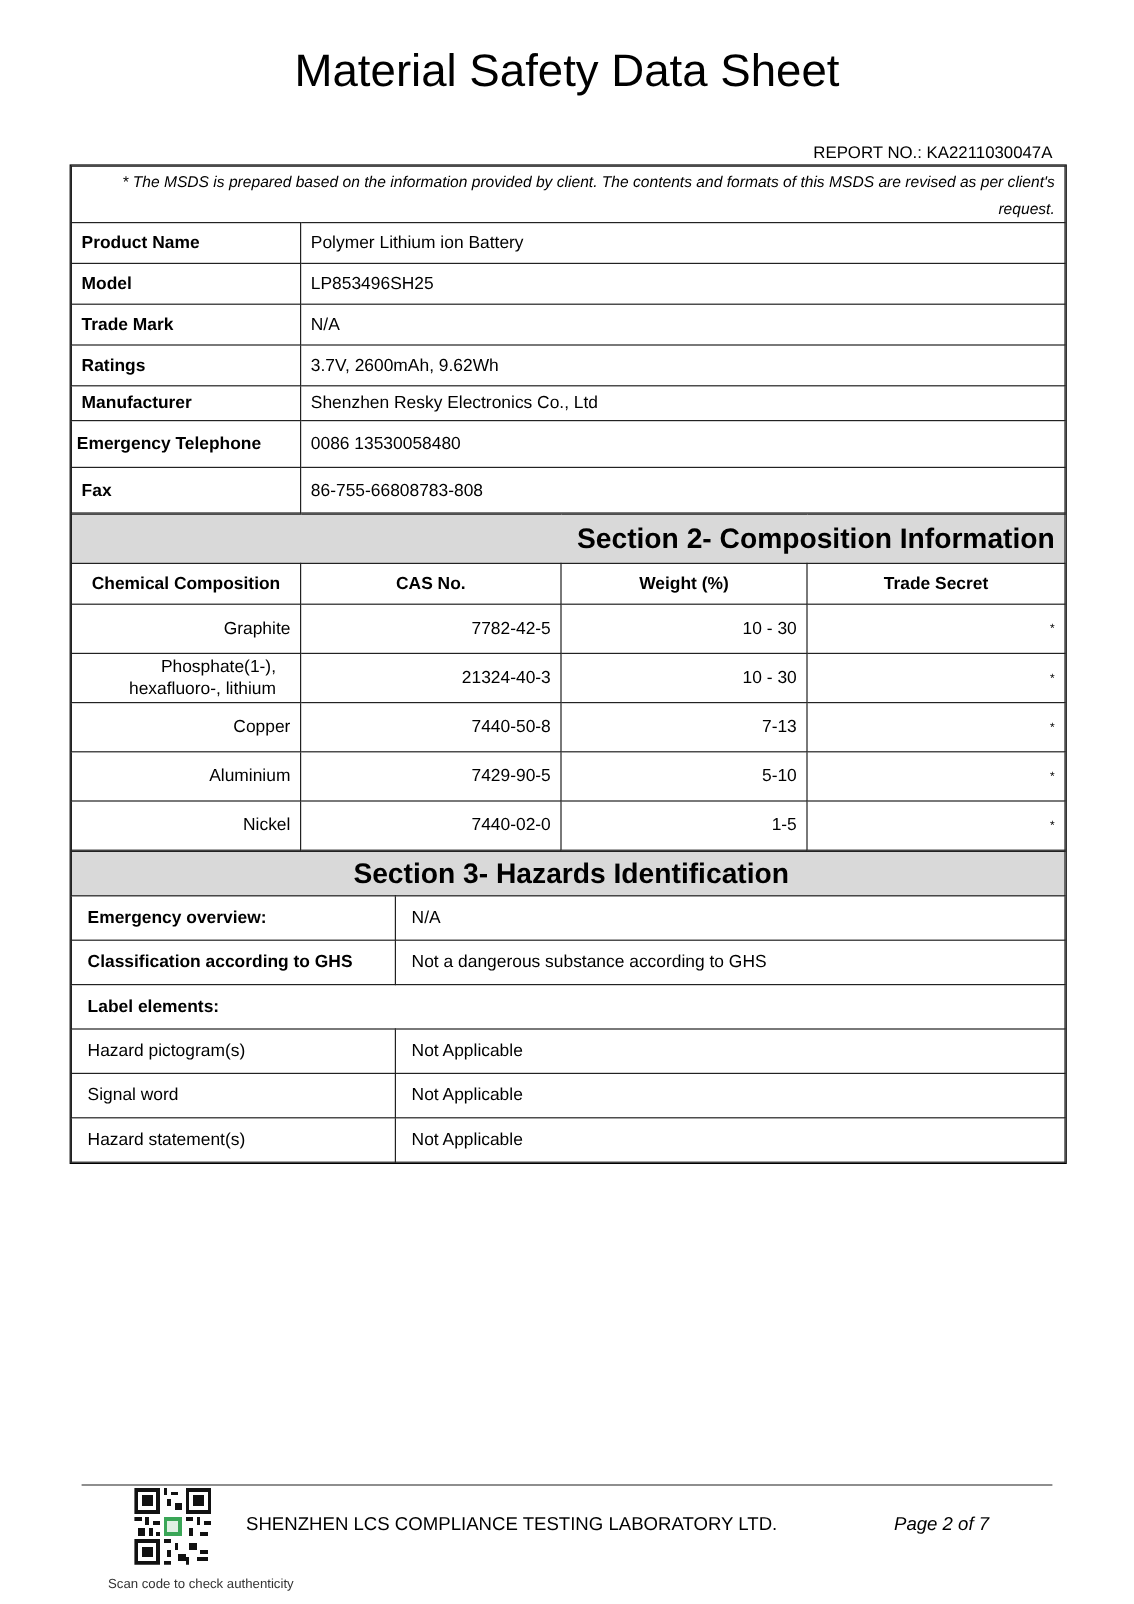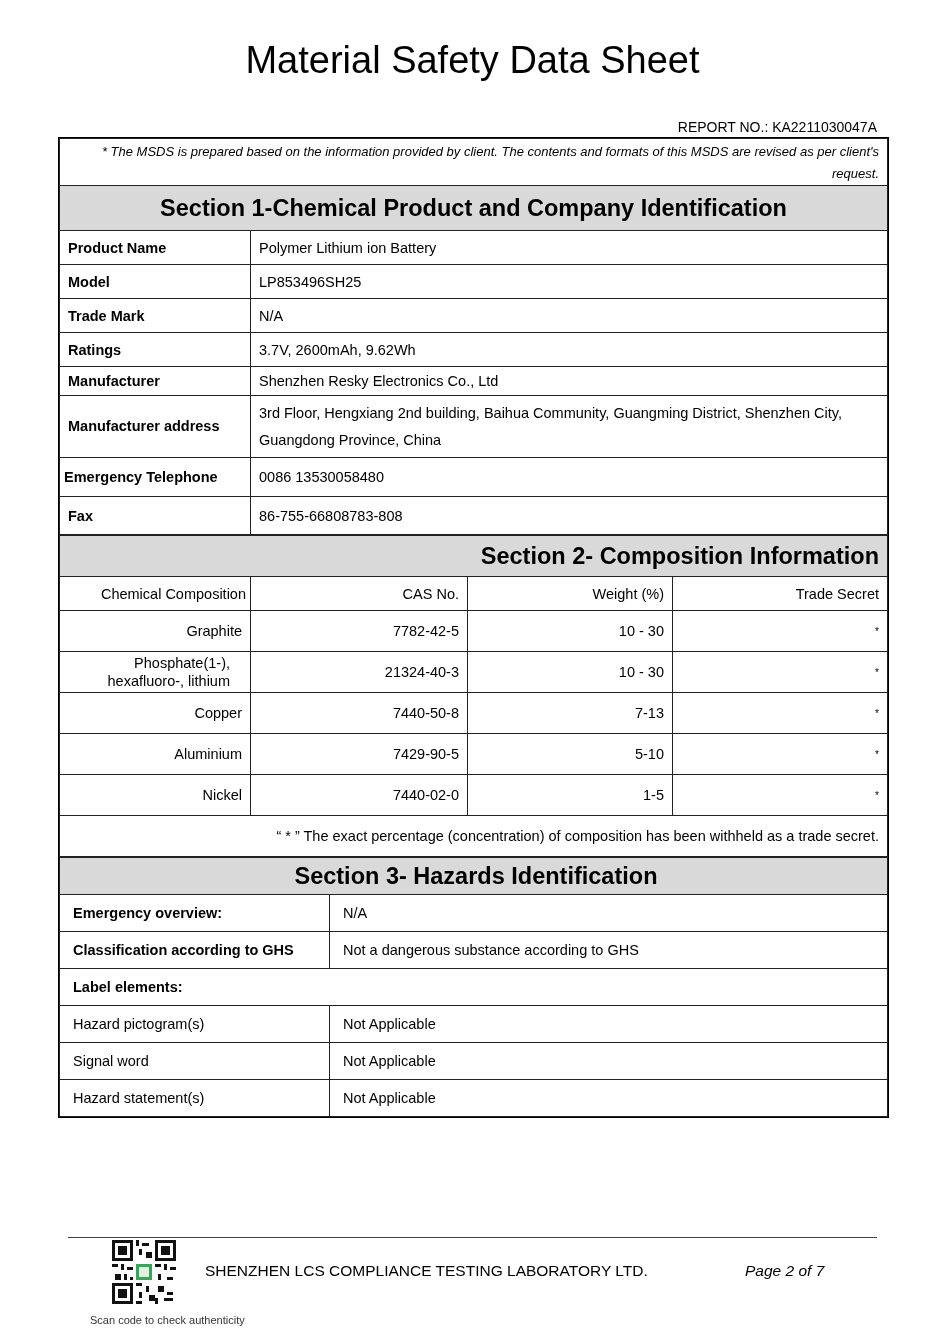--- a/index.html
+++ b/index.html
@@ -6,21 +6,21 @@
   body { width:945px; height:1337px; position:relative; font-family:"Liberation Sans", sans-serif; color:#000; overflow:hidden; }
   .title { position:absolute; top:39px; left:0; width:945px; text-align:center; font-size:38px; font-weight:normal; letter-spacing:0px; }
   .report-no { position:absolute; top:119px; right:68px; font-size:14px;padding-left:40px; }
   .sheet { position:absolute; left:58px; top:137px; width:829px; border:1px solid #000; border-collapse:collapse; }
   table { border-collapse:collapse; width:100%; table-layout:fixed; }
   td, th { border:1px solid #222; padding:0 8px; font-size:14.5px; }
   .note { font-style:italic; font-size:13px; line-height:22px; padding:2px 8px 0 8px; border:1px solid #222; border-bottom:none;text-align:right; }
   .section-head { background:#d9d9d9; text-align:center; font-weight:bold; font-size:23.5px; height:44px; }
   .s1 .lbl { font-weight:bold; text-align:left;margin-left:20px; }
   .s1 td.val { text-align:left; }
-  .s2 th { font-weight:normal; text-align:right; height:33px; }
+  .s2 th { font-weight:bold; text-align:center; height:33px; }
   .s2 td { text-align:right; height:40px; }
   .s2 td.star { font-size:10px; }
   .s2 .footnote { height:40px; font-size:14.5px; }
   .s3 td { height:36px;padding-left:13px; }
   .s3 .b { font-weight:bold; }
   .footer-line { position:absolute; left:68px; top:1237px; width:809px; border-top:1px solid #444; }
   .qr { position:absolute; left:112px; top:1240px; width:64px; height:64px; }
   .scan { position:absolute; left:62px; top:1314px; font-size:11px; color:#333;margin-left:28px; }
   .lab { position:absolute; left:205px; top:1262px; font-size:15.5px; }
   .page { position:absolute; left:745px; top:1262px; font-size:15.5px; font-style:italic; }
@@ -33,46 +33,39 @@
 
 <div class="sheet">
   <div class="note">* The MSDS is prepared based on the information provided by client. The contents and formats of this MSDS are revised as per client's request.</div>
 
   <table class="s1">
     <colgroup>
         <col style="width:191px">
         <col>
       </colgroup>
     <tbody>
-        <tr>
-          <td colspan="2" class="section-head">Section 1-Chemical Product and Company Identification</td>
-        </tr>
     <tr style="height:34px">
       <td class="lbl">Product Name</td>
       <td class="val">Polymer Lithium ion Battery</td>
     </tr>
     <tr style="height:34px">
       <td class="lbl">Model</td>
       <td class="val">LP853496SH25</td>
     </tr>
     <tr style="height:34px">
       <td class="lbl">Trade Mark</td>
       <td class="val">N/A</td>
     </tr>
     <tr style="height:34px">
       <td class="lbl">Ratings</td>
       <td class="val">3.7V, 2600mAh, 9.62Wh</td>
     </tr>
     <tr style="height:29px">
       <td class="lbl">Manufacturer</td>
       <td class="val">Shenzhen Resky Electronics Co., Ltd</td>
-    </tr>
-    <tr style="height:62px">
-      <td class="lbl" style="line-height:19px">Manufacturer address</td>
-      <td class="val" style="line-height:27px">3rd Floor, Hengxiang 2nd building, Baihua Community, Guangming District, Shenzhen City, Guangdong Province, China</td>
     </tr>
     <tr style="height:39px">
       <td class="lbl" style="padding:0 4px">Emergency Telephone</td>
       <td class="val">0086 13530058480</td>
     </tr>
     <tr style="height:38px">
       <td class="lbl">Fax</td>
       <td class="val">86-755-66808783-808</td>
     </tr>
   </tbody>
@@ -117,23 +110,20 @@
       <td>Aluminium</td>
       <td>7429-90-5</td>
       <td>5-10</td>
       <td class="star">*</td>
     </tr>
     <tr>
       <td>Nickel</td>
       <td>7440-02-0</td>
       <td>1-5</td>
       <td class="star">*</td>
-    </tr>
-    <tr>
-      <td colspan="4" class="footnote">“ * ” The exact percentage (concentration) of composition has been withheld as a trade secret.</td>
     </tr>
   </tbody>
     </table>
 
   <table class="s3">
     <colgroup>
         <col style="width:270px">
         <col>
       </colgroup>
     <tbody>

